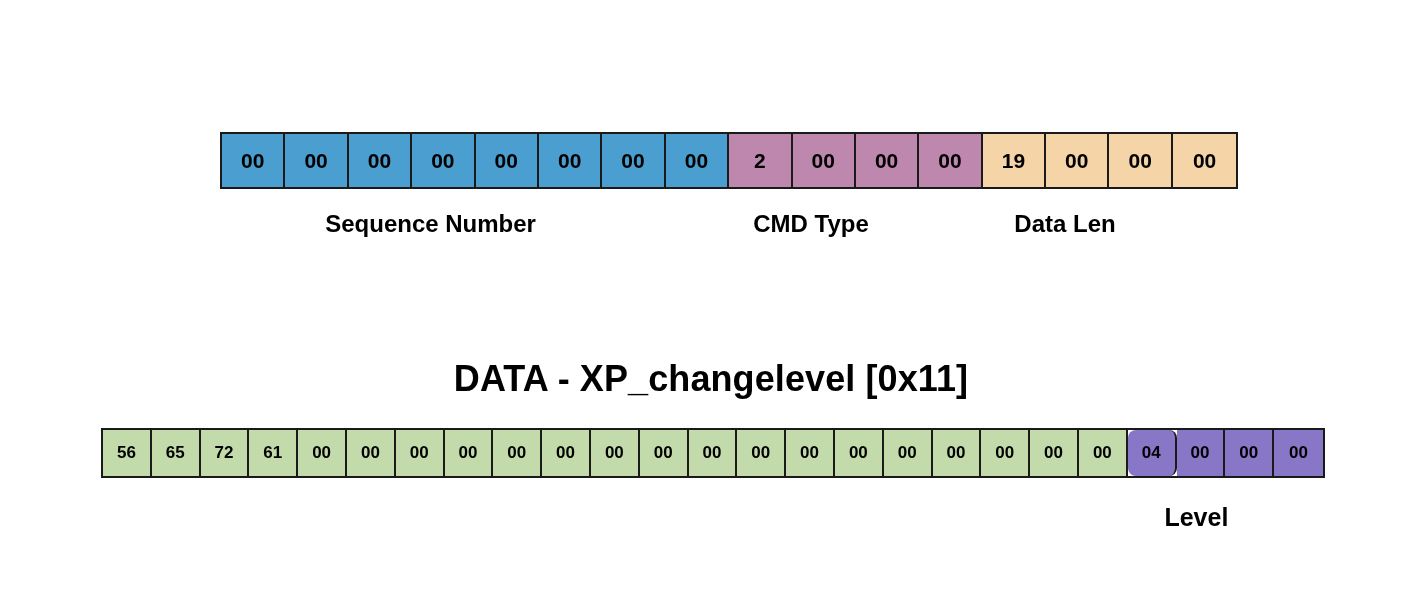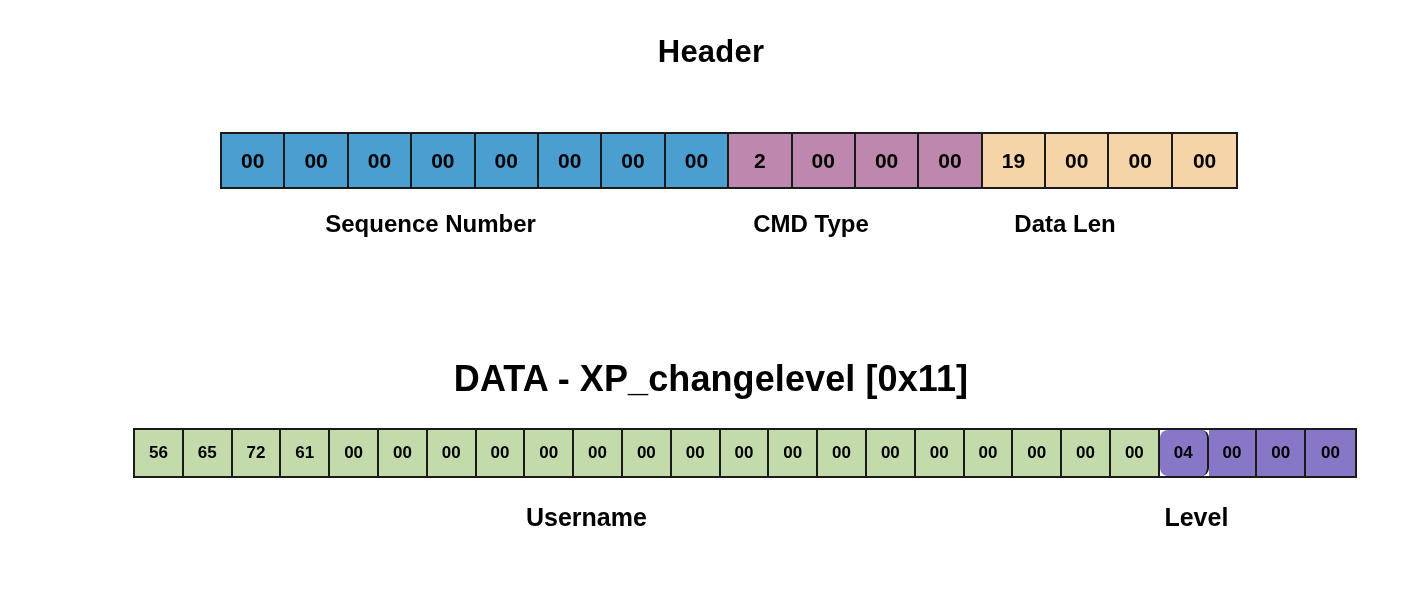--- a/index.html
+++ b/index.html
@@ -49,21 +49,21 @@
     border: 2px solid #1a1a1a;
     background: #ffffff;
     margin-left: 45px;
   }
   #header-row {
     left: 175px;
     top: 132px;
     height: 57px;
   }
   #data-row {
-    left: 88px;
+    left: 56px;
     top: 428px;
     height: 50px;
   }
 
   .byte-cell {
     box-sizing: border-box;
     border-right: 2px solid #1a1a1a;
     display: flex;
     align-items: center;
     justify-content: center;
@@ -98,21 +98,20 @@
   .field-label.data-label {
     top: 503px;
     font-size: 25px;
   }
 </style>
 </head>
 <body>
 
 <div class="packet-diagram">
 
-  <div class="section-title" id="header-title">Header</div>
 
   <div class="byte-row" id="header-row" style="width: 1018.4px;">
       <div class="byte-cell" style="background: rgb(74, 159, 208);">00</div>
       <div class="byte-cell" style="background: rgb(74, 159, 208);">00</div>
       <div class="byte-cell" style="background: rgb(74, 159, 208);">00</div>
       <div class="byte-cell" style="background: rgb(74, 159, 208);">00</div>
       <div class="byte-cell" style="background: rgb(74, 159, 208);">00</div>
       <div class="byte-cell" style="background: rgb(74, 159, 208);">00</div>
       <div class="byte-cell" style="background: rgb(74, 159, 208);">00</div>
       <div class="byte-cell" style="background: rgb(74, 159, 208);">00</div>
@@ -152,15 +151,14 @@
       <div class="byte-cell" style="background: rgb(195, 219, 171);">00</div>
       <div class="byte-cell" style="background: rgb(136, 119, 198); border-radius: 8px;">04</div>
       <div class="byte-cell" style="background: rgb(136, 119, 198);">00</div>
       <div class="byte-cell" style="background: rgb(136, 119, 198);">00</div>
       <div class="byte-cell" style="background: rgb(136, 119, 198);">00</div>
     </div>
 
 <div class="field-label header-label" style="left: 230.6px; width: 400px;">Sequence Number</div>
     <div class="field-label header-label" style="left: 611px; width: 400px;">CMD Type</div>
     <div class="field-label header-label" style="left: 865px; width: 400px;">Data Len</div>
-    <div class="field-label data-label" style="left: 386.4px; width: 400px;">Username</div>
     <div class="field-label data-label" style="left: 996.4px; width: 400px;">Level</div>
   </div>
 
 </body></html>

